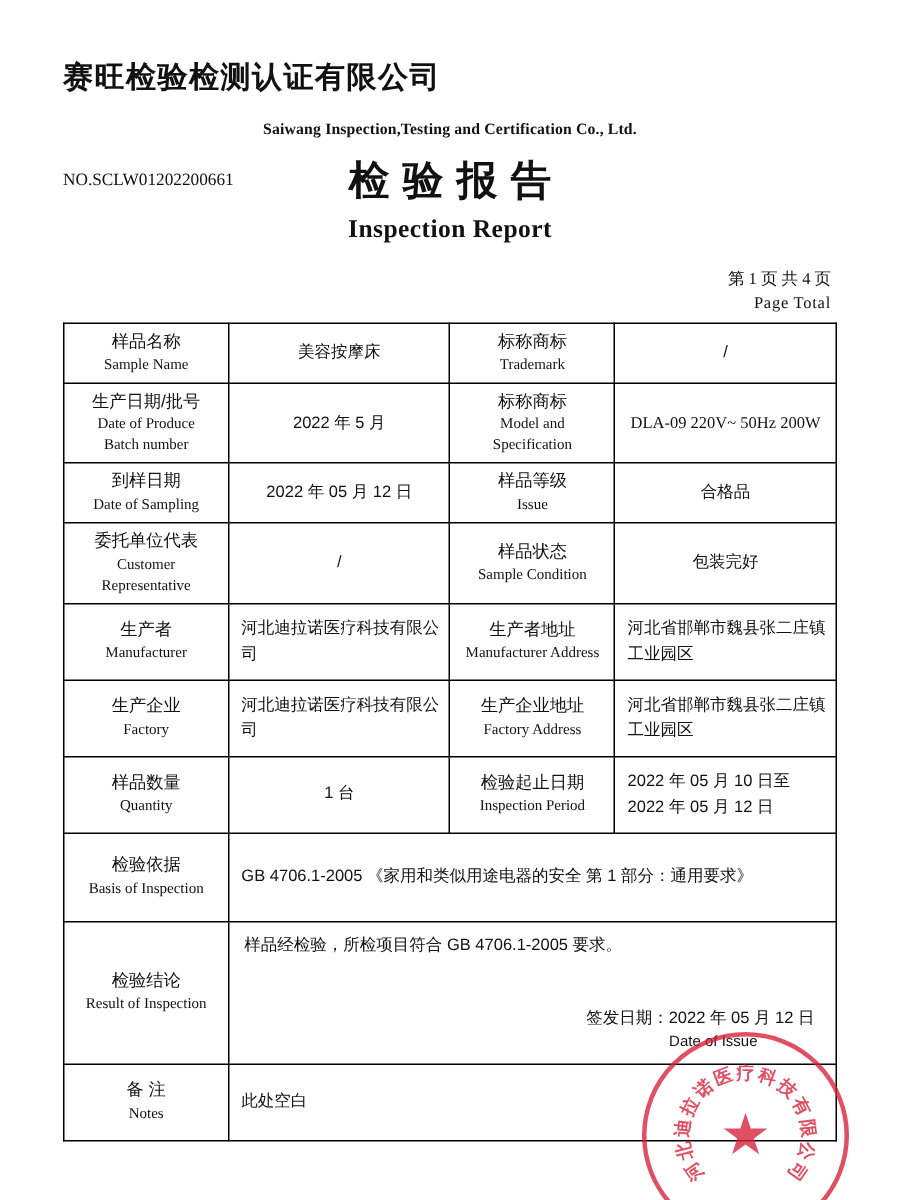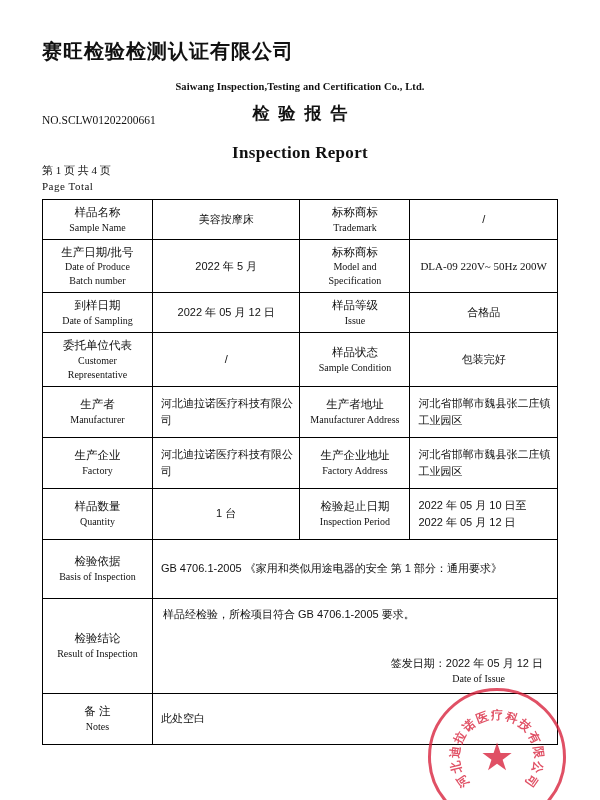--- a/index.html
+++ b/index.html
@@ -42,35 +42,36 @@
   }
   .report-no {
     position: absolute;
     left: 0;
     top: 12px;
     font-size: 11.5px;
     font-family: "Liberation Serif", serif;
   }
   .title-cn {
     text-align: center;
-    font-size: 17px;
+    font-size: 27px;
     font-weight: bold;
     letter-spacing: 9px;
     padding-left: 9px;
   }
   .title-en {
     text-align: center;
     font-size: 17px;
     font-weight: bold;
     margin-top: 9px;
     letter-spacing: 0.3px;
   }
   .page-count {
-    text-align: left;
+    text-align: right;
     font-size: 11px;
+    margin-top: 16px;
     padding-right: 4px;
     line-height: 1.45;
   }
   .page-count .line2 {
     letter-spacing: 0.5px;
   }
 
   table.main {
     width: 100%;
     border-collapse: collapse;
@@ -149,21 +150,21 @@
     bottom: 22px;
     font-size: 11px;
     font-family: "Liberation Sans", sans-serif;
     white-space: nowrap;
   }
   .issue-en {
     position: absolute;
     right: 52px;
     bottom: 7px;
     font-size: 10px;
-    font-family: Liberation Serif, serif;
+    font-family: Liberation Sans, sans-serif;
   }
   .stamp {
     position: absolute;
     right: 34px;
     bottom: -26px;
     width: 132px;
     height: 132px;
     border: 3px solid #d8203a;
     border-radius: 50%;
     opacity: 0.78;

